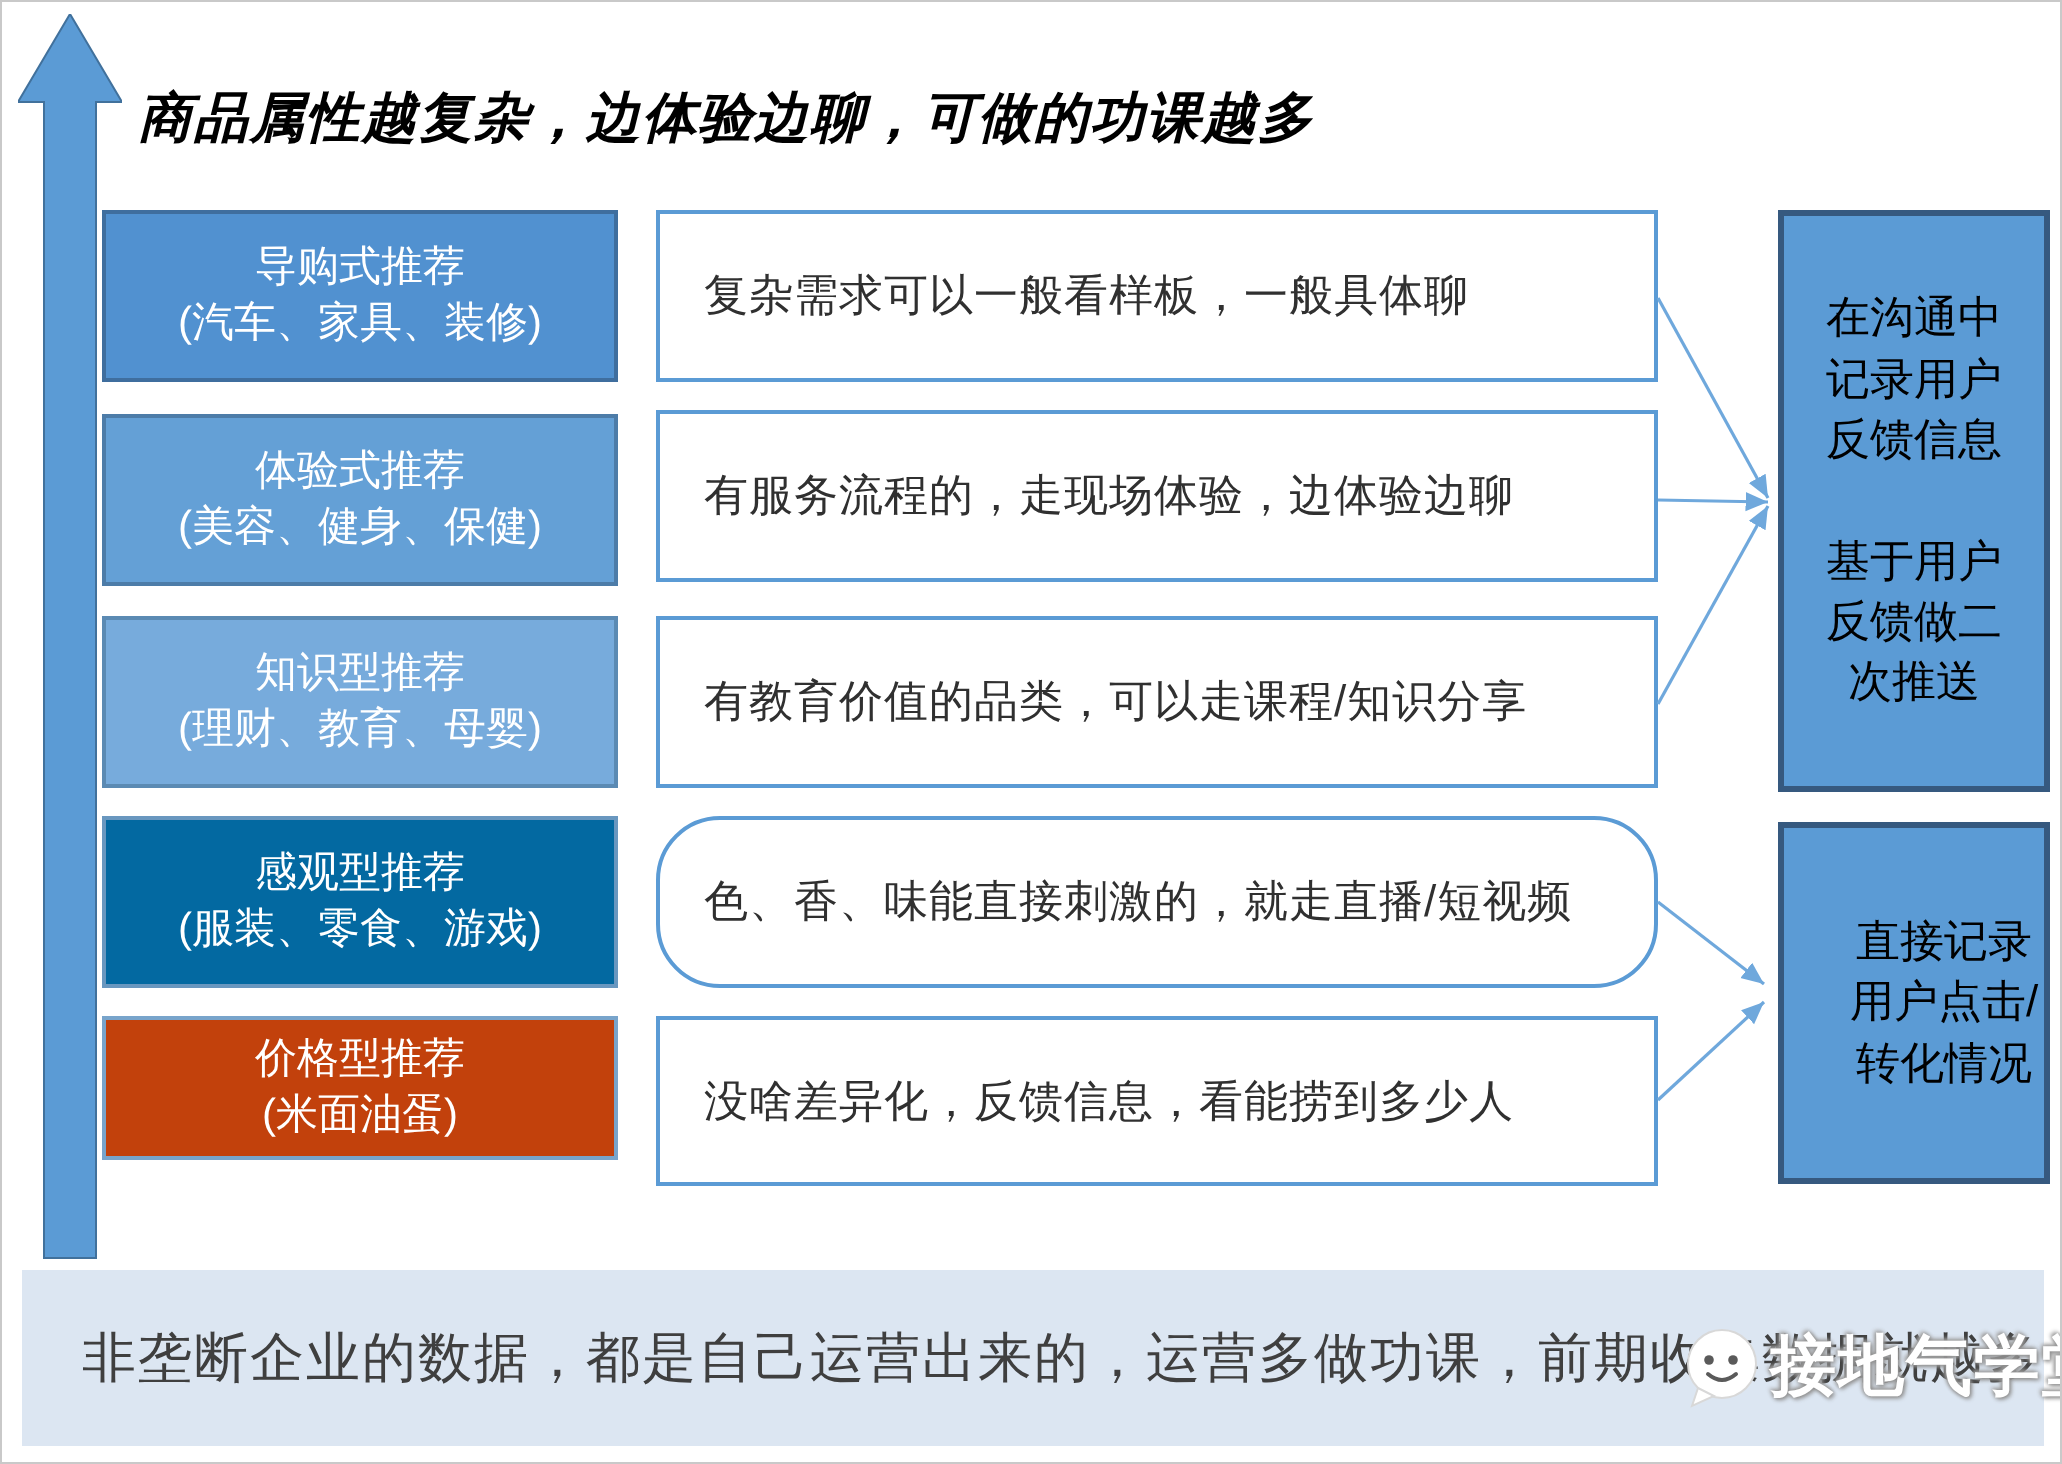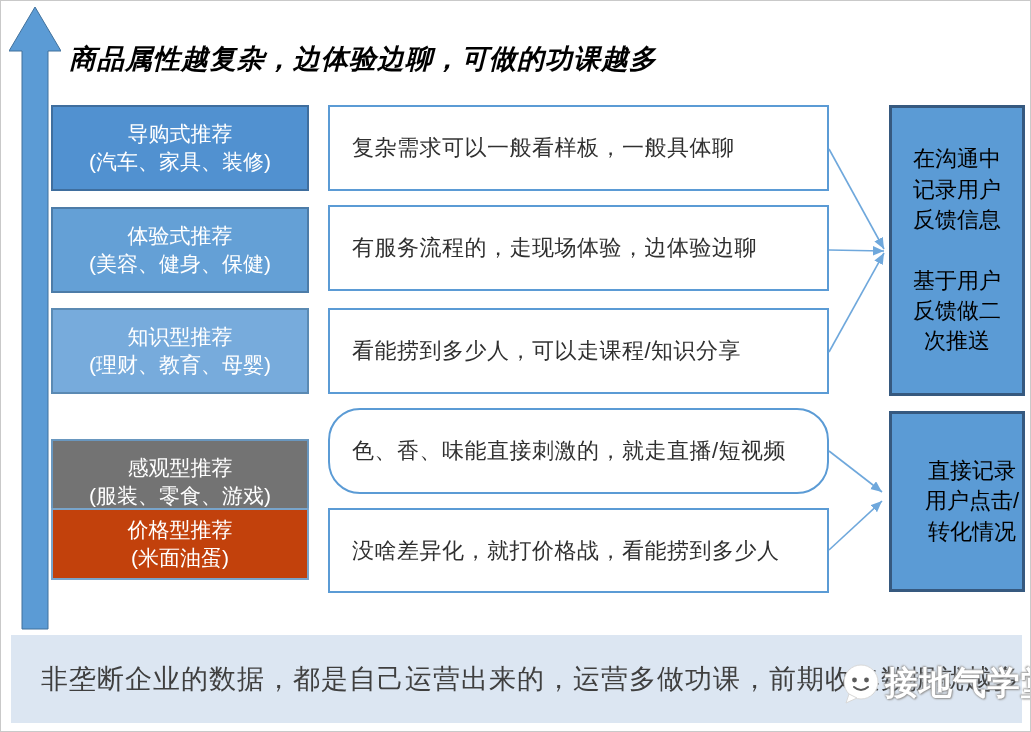--- a/index.html
+++ b/index.html
@@ -56,30 +56,30 @@
   </svg>
 
   <div class="title">商品属性越复杂，边体验边聊，可做的功课越多</div>
 
   <div class="cat-box" style="top: 104px; background-color: rgb(81, 145, 208); border-color: rgb(63, 110, 158);">导购式推荐
 (汽车、家具、装修)</div>
   <div class="cat-box" style="top: 307px; background-color: rgb(119, 171, 220); border-color: rgb(91, 138, 179);">知识型推荐
 (理财、教育、母婴)</div>
   <div class="cat-box" style="top: 206px; background-color: rgb(100, 160, 214); border-color: rgb(77, 124, 168);">体验式推荐
 (美容、健身、保健)</div>
-  <div class="cat-box" style="top: 407px; background-color: #737373; border-color: rgb(105, 151, 191); margin-top: 31px;">感观型推荐
+  <div class="cat-box" style="top: 407px; background-color: #0369a1; border-color: rgb(105, 151, 191);">感观型推荐
 (服装、零食、游戏)</div>
   <div class="cat-box" style="top: 507px; height: 72px; background-color: #c2410c; border-color: rgb(120, 164, 203);">价格型推荐
 (米面油蛋)</div>
 
   <div class="strat-box" style="top: 104px; border-color: rgb(91, 155, 213);">复杂需求可以一般看样板，一般具体聊</div>
   <div class="strat-box" style="top: 190px; border-color: rgb(91, 155, 213); margin-top: 14px;">有服务流程的，走现场体验，边体验边聊</div>
-  <div class="strat-box" style="top: 307px; border-color: rgb(91, 155, 213);">看能捞到多少人，可以走课程/知识分享</div>
+  <div class="strat-box" style="top: 307px; border-color: rgb(91, 155, 213);">有教育价值的品类，可以走课程/知识分享</div>
   <div class="strat-box" style="top: 407px; border-color: rgb(91, 155, 213); border-radius: 32px;">色、香、味能直接刺激的，就走直播/短视频</div>
-  <div class="strat-box" style="top: 507px; height: 85px; border-color: rgb(91, 155, 213);">没啥差异化，就打价格战，看能捞到多少人</div>
+  <div class="strat-box" style="top: 507px; height: 85px; border-color: rgb(91, 155, 213);">没啥差异化，反馈信息，看能捞到多少人</div>
 
   <div class="outcome-box" style="top: 104px; height: 291px; background-color: rgb(91, 155, 213); border-color: rgb(54, 89, 127);">在沟通中
 记录用户
 反馈信息
 
 基于用户
 反馈做二
 次推送</div>
   <div class="outcome-box" style="top: 410px; height: 181px; background-color: rgb(91, 155, 213); border-color: rgb(54, 89, 127); padding-left: 30px;">直接记录
 用户点击/

